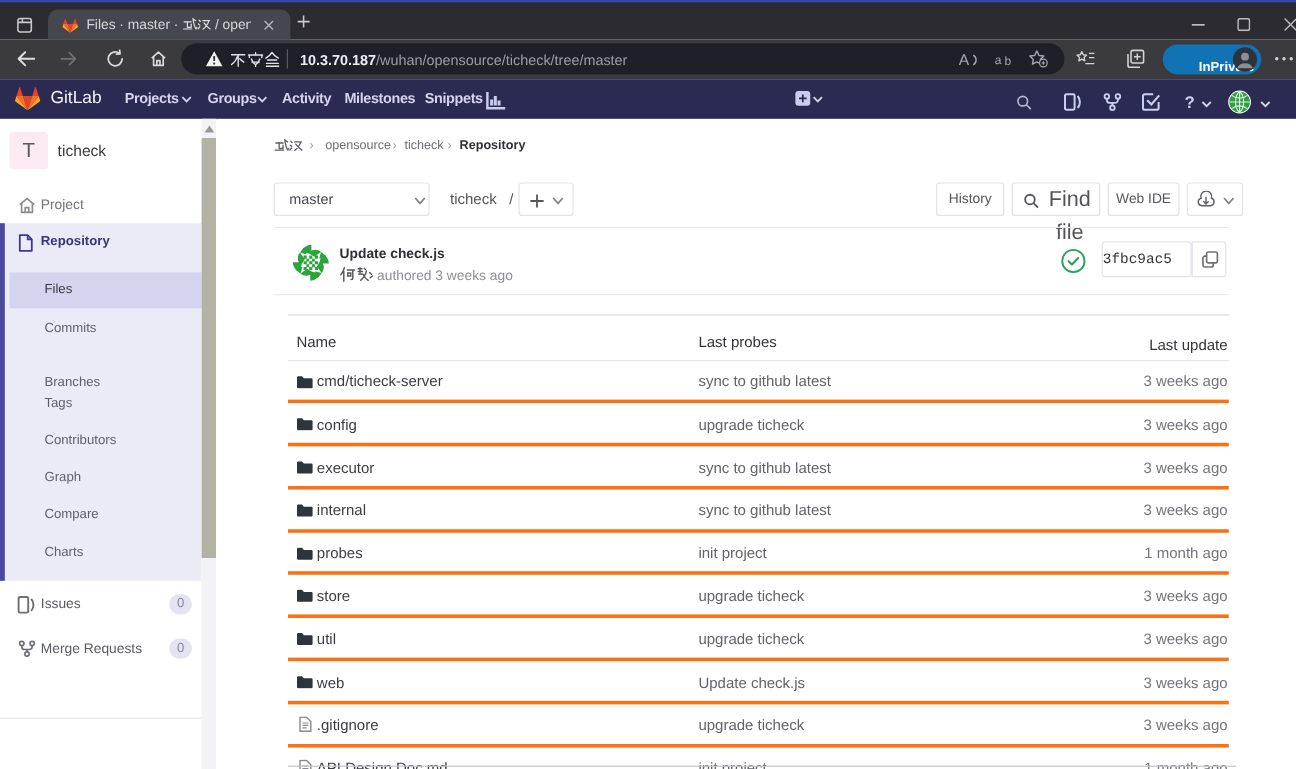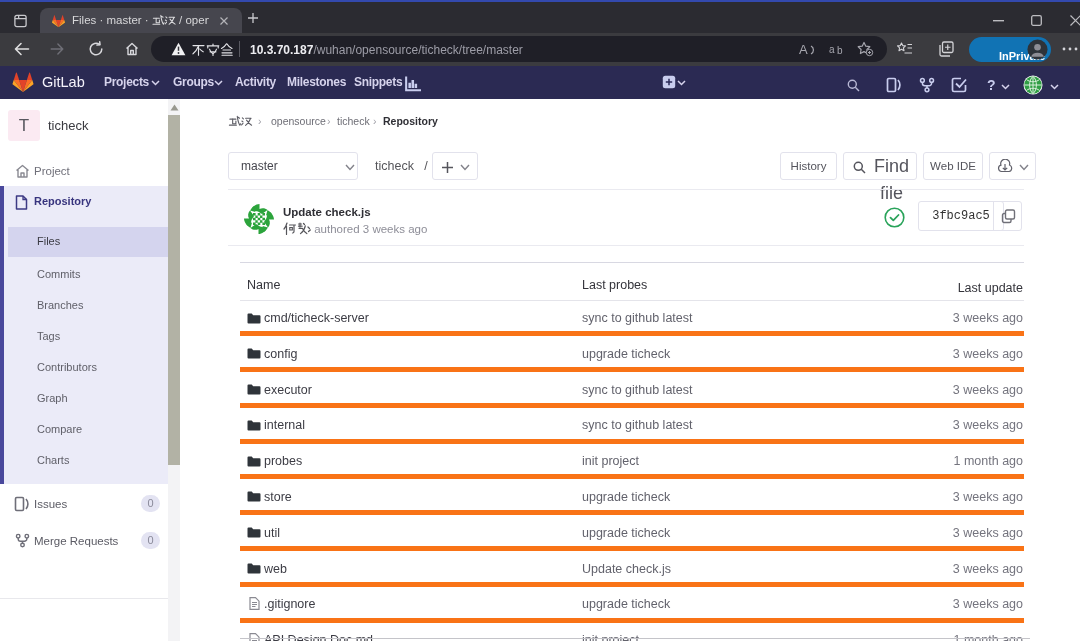--- a/index.html
+++ b/index.html
@@ -38,21 +38,21 @@
   border-left:4px solid #49489c; }
 #sb-files { position:absolute; left:4px; top:41px; width:164px; height:30px; background:#d4d4ee; }
 .badge { position:absolute; left:141px; top:-2px; width:19px; height:17px; background:#e3e3f2;
   border-radius:9px; color:#8a8a9a; font-size:11px; text-align:center; line-height:17px; }
 
 
 #content { position:absolute; left:181px; top:99px; width:899px; height:542px; background:#fff; }
 .btn { position:absolute; border:1px solid #e2e2ec; border-radius:3px; height:28px;
   color:#54545c; font-size:11.5px; line-height:27px; text-align:center; }
 #table { position:absolute; left:59px; top:163px; width:784px; }
-.trow { height:35.8px; border-bottom:5px solid #f97316; position:relative; }
+.trow { height:35.8px; border-bottom:3px solid #f97316; position:relative; }
 .tname { position:absolute; left:24px; top:10.5px; font-size:12.5px; color:#3c3c44; white-space:nowrap; }
 .tmsg  { position:absolute; left:342px; top:10.5px; font-size:12.5px; color:#62626c; white-space:nowrap; }
 .tdate { position:absolute; right:1px; top:10.5px; font-size:12.5px; color:#74747e; white-space:nowrap; }
 </style>
 </head>
 <body>
 <div id="stage">
 
   <div id="tabbar"></div>
   <div id="topline"></div>
@@ -242,21 +242,21 @@
     <div id="sb-section">
       <svg class="abs" style="left:11px;top:9px;" width="13" height="15" viewBox="0 0 13 15">
         <path d="M1.5 1 H8 L11.5 4.5 V14 H1.5 Z" fill="none" stroke="#3d3a84" stroke-width="1.5" stroke-linejoin="round"></path>
         <path d="M8 1 V4.5 H11.5" fill="none" stroke="#3d3a84" stroke-width="1.3"></path>
       </svg>
       <div style="position:absolute;left:30px;top:9px;font-size:11px;font-weight:bold;color:#37347e;">Repository</div>
       <div id="sb-files">
           <span style="position:absolute;left:29px;top:8px;font-size:11px;color:#3a3a42;">Files</span>
         </div>
       <div style="position:absolute;left:33px;top:82px;font-size:11px;color:#5f5f68;">Commits</div>
-      <div style="position:absolute;left:33px;top:113px;font-size:11px;color:#5f5f68;">Branches</div>
+      <div style="position:absolute;left:33px;top:127px;font-size:11px;color:#5f5f68;">Branches</div>
       <div style="position:absolute;left:33px;top:144px;font-size:11px;color:#5f5f68;">Tags</div>
       <div style="position:absolute;left:33px;top:175px;font-size:11px;color:#5f5f68;">Contributors</div>
       <div style="position:absolute;left:33px;top:206px;font-size:11px;color:#5f5f68;">Graph</div>
       <div style="position:absolute;left:33px;top:237px;font-size:11px;color:#5f5f68;">Compare</div>
       <div style="position:absolute;left:33px;top:268px;font-size:11px;color:#5f5f68;">Charts</div>
     </div>
     <div class="sbitem" style="top:390px;">
       <svg class="abs" style="left:14px;top:7px;" width="16" height="16" viewBox="0 0 16 16">
         <rect x="1.5" y="1.5" width="8" height="13" rx="1.2" fill="none" stroke="#6e6e78" stroke-width="1.6"></rect>
         <path d="M12 3 a7.5 7.5 0 0 1 0 10" stroke="#6e6e78" stroke-width="1.6" fill="none"></path>
@@ -356,21 +356,21 @@
           <g stroke="#55555a" stroke-width="1.2" fill="none" stroke-linecap="round">
             <path d="M4 1 C3.4 3.2 2.4 5.4 1 7 M3.5 4 V12.4"></path>
             <path d="M6.5 3 H12.5 M11 3 V9.5 C11 10.6 10.6 11 9.5 11 M6.8 5.5 H9.3 V8 H6.8 Z"></path>
             <path d="M15.5 2 h3 M17 1 v4 M15.5 4.2 h3.6 M16 6.3 h3 M20.5 1.5 l1 1 M22.3 3.8 C21.8 6.6 20 9.6 17.5 11.6 M19.5 6.5 C20.5 8.5 22 10.5 23.8 11.6 M25 5 l1.5 1.5 M25.5 9.5 l1.8 -1.5"></path>
           </g>
         </svg> authored 3 weeks ago</div>
     <svg class="abs" style="left:703px;top:108px;" width="21" height="21" viewBox="0 0 21 21">
       <circle cx="10.5" cy="10.5" r="9.3" fill="none" stroke="#29a35a" stroke-width="1.6"></circle>
       <path d="M6.5 10.7 L9.3 13.4 L14.5 8" stroke="#29a35a" stroke-width="1.8" fill="none" stroke-linecap="round" stroke-linejoin="round"></path>
     </svg>
-    <div style="position:absolute;left:737px;top:102px;width:86px;height:30px;border:1px solid #e2e2ec;border-radius:3px;font-family:'Liberation Mono',monospace;font-size:12px;color:#333;text-align:center;line-height:28px;">3fbc9ac5</div>
+    <div style="position:absolute;left:737px;top:102px;width:75px;height:30px;border:1px solid #e2e2ec;border-radius:3px;font-family:'Liberation Mono',monospace;font-size:12px;color:#333;line-height:28px;">3fbc9ac5</div>
     <div style="position:absolute;left:812px;top:102px;width:29px;height:30px;border:1px solid #e2e2ec;border-radius:0 3px 3px 0;">
       <svg class="abs" style="left:7px;top:7px;" width="15" height="15" viewBox="0 0 15 15">
         <rect x="4.5" y="1" width="9" height="9" rx="1.5" fill="none" stroke="#707078" stroke-width="1.4"></rect>
         <path d="M10 10 V12 A1.5 1.5 0 0 1 8.5 13.5 H3 A1.5 1.5 0 0 1 1.5 12 V6 A1.5 1.5 0 0 1 3 4.5 H4.5" fill="none" stroke="#707078" stroke-width="1.4"></path>
       </svg>
     </div>
 
     <div id="table">
       <div style="height:38.5px;border-top:1px solid #d8d8e2;border-bottom:1px solid #e4e4ea;position:relative;">
         <div class="tname" style="left:7px;top:14.5px;color:#33333a;">Name</div>

